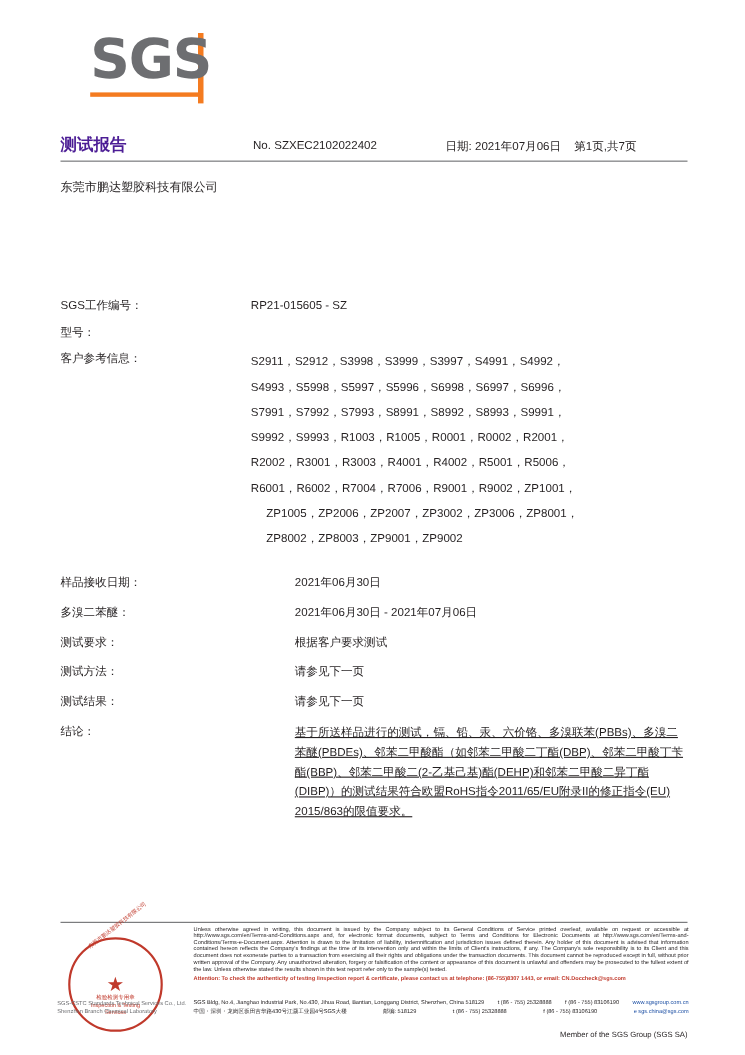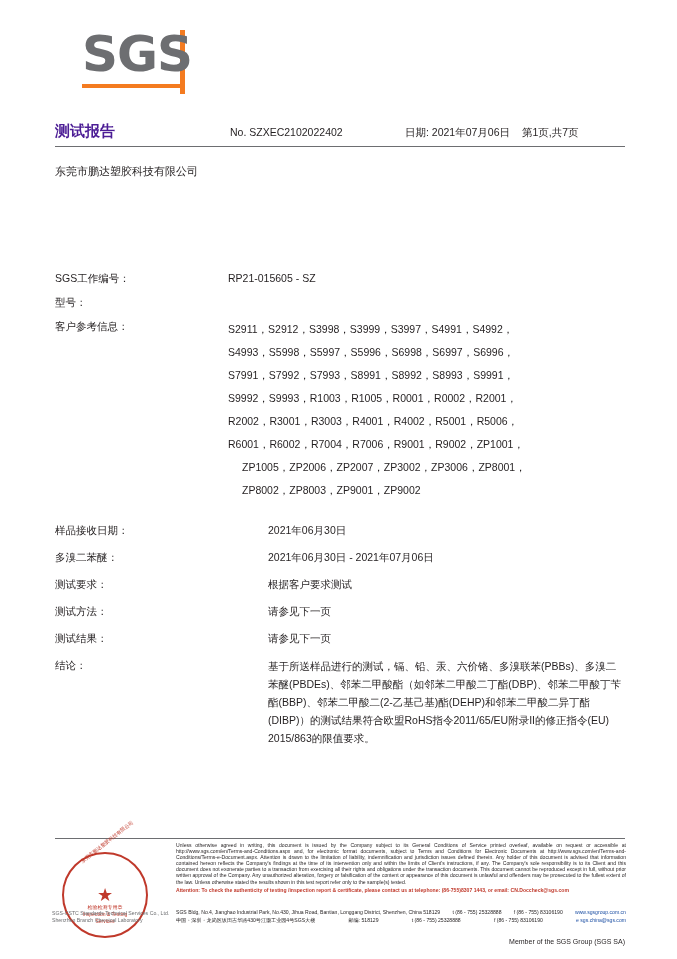--- a/index.html
+++ b/index.html
@@ -155,20 +155,21 @@
     top: 522px;
     width: 570px;
     font-size: 10.5px;
   }
   .fields2 .frow {
     margin-bottom: 11px;
     gap: 40px;
   }
   .concl-text {
     line-height: 18px;
+    text-decoration: underline;
   }
 
   
   .footer-rule {
     position: absolute;
     left: 55px;
     top: 838px;
     width: 570px;
     border-top: 1px solid #6d6e71;
   }

